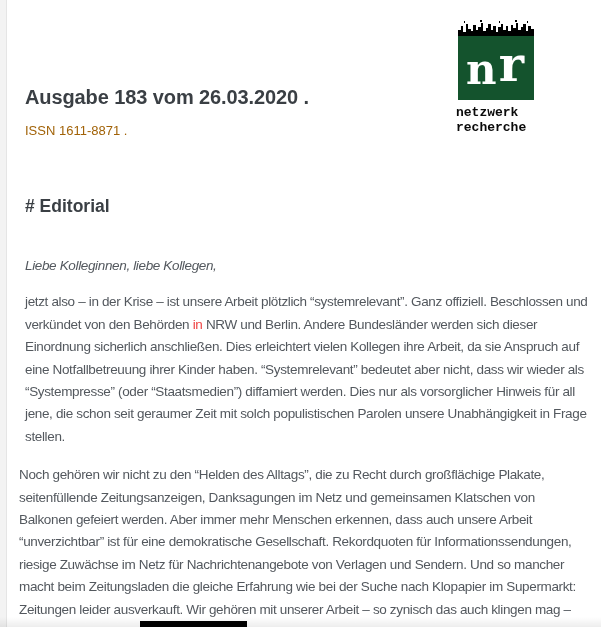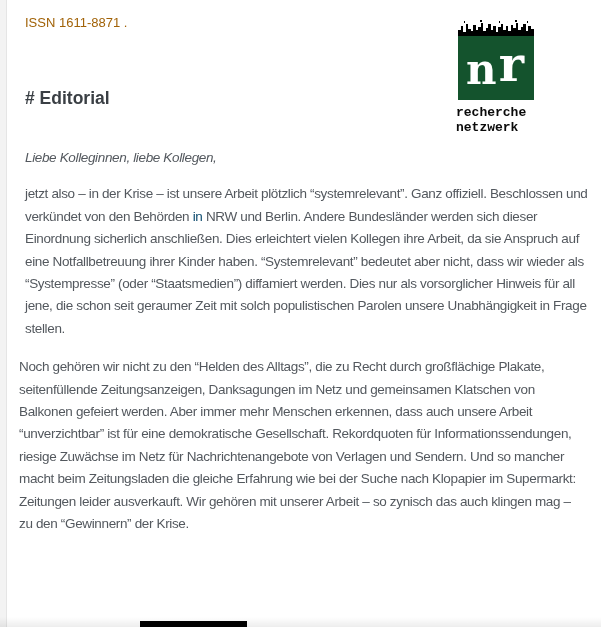--- a/index.html
+++ b/index.html
@@ -43,21 +43,21 @@
     margin: 14px 0 0 25px;
     width: 563px;
     font-size: 13.5px;
     line-height: 22.4px;
     letter-spacing: -0.35px;
     color: #53585e;
   }
   .salutation { margin-top: 39px; font-style: italic; }
   .para2 { margin-top: 16px; margin-left: 19px; }
   .inline-link {
-    color: #0c4a6e;
+    color: #ef4444;
     text-decoration: none;
     cursor: pointer;
   }
   
   .logo {
     position: absolute;
     left: 456px;
     top: 20px;
     width: 120px;
   }
@@ -153,25 +153,26 @@
           <rect x="22" y="0" width="2" height="2"></rect>
         <rect x="41" y="1" width="1" height="2"></rect>
           <rect x="57" y="0" width="2" height="2"></rect>
         <rect x="69" y="1" width="1" height="2"></rect>
       </g>
     </svg>
     <div class="logo-square">
       <div class="nr-text"><span>n</span><span class="r">r</span></div>
     </div>
     <div class="logo-name">
+      <div>netzwerk</div>
       <div>recherche</div>
-      <div>netzwerk</div>
     </div>
   </div>
 
+  <h1 class="issue-title">Ausgabe 183 vom 26.03.2020 .</h1>
   <div class="issn">ISSN 1611-8871 .</div>
 
   <h2 class="editorial-heading"># Editorial</h2>
 
   <p class="body-text salutation">Liebe Kolleginnen, liebe Kollegen,</p>
 
   <p class="body-text para1"><span>jetzt also – in der Krise – ist unsere Arbeit plötzlich “systemrelevant”. Ganz offiziell. Beschlossen und verkündet von den Behörden </span><a class="inline-link">in</a><span> NRW und Berlin. Andere Bundesländer werden sich dieser Einordnung sicherlich anschließen. Dies erleichtert vielen Kollegen ihre Arbeit, da sie Anspruch auf eine Notfallbetreuung ihrer Kinder haben. “Systemrelevant” bedeutet aber nicht, dass wir wieder als “Systempresse” (oder “Staatsmedien”) diffamiert werden. Dies nur als vorsorglicher Hinweis für all jene, die schon seit geraumer Zeit mit solch populistischen Parolen unsere Unabhängigkeit in Frage stellen.</span></p>
 
   <p class="body-text para2"><span>Noch gehören wir nicht zu den “Helden des Alltags”, die zu Recht durch großflächige Plakate, seitenfüllende Zeitungsanzeigen, Danksagungen im Netz und gemeinsamen Klatschen von Balkonen gefeiert werden. Aber immer mehr Menschen erkennen, dass auch unsere Arbeit “unverzichtbar” ist für eine demokratische Gesellschaft. Rekordquoten für Informationssendungen, riesige Zuwächse im Netz für Nachrichtenangebote von Verlagen und Sendern. Und so mancher macht beim Zeitungsladen die gleiche Erfahrung wie bei der Suche nach Klopapier im Supermarkt:</span><br><span>Zeitungen leider ausverkauft. Wir gehören mit unserer Arbeit – so zynisch das auch klingen mag – zu den “Gewinnern” der Krise.</span></p>
 

